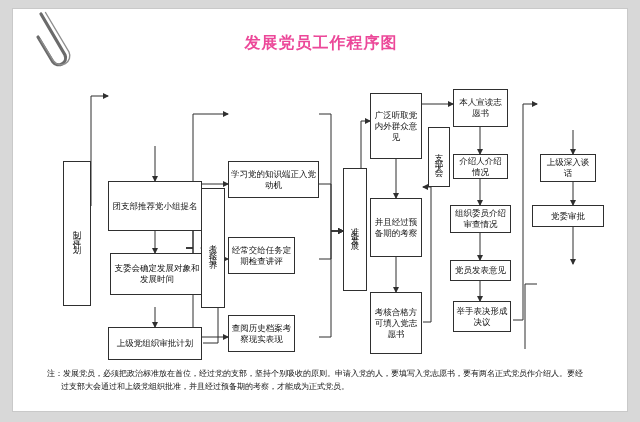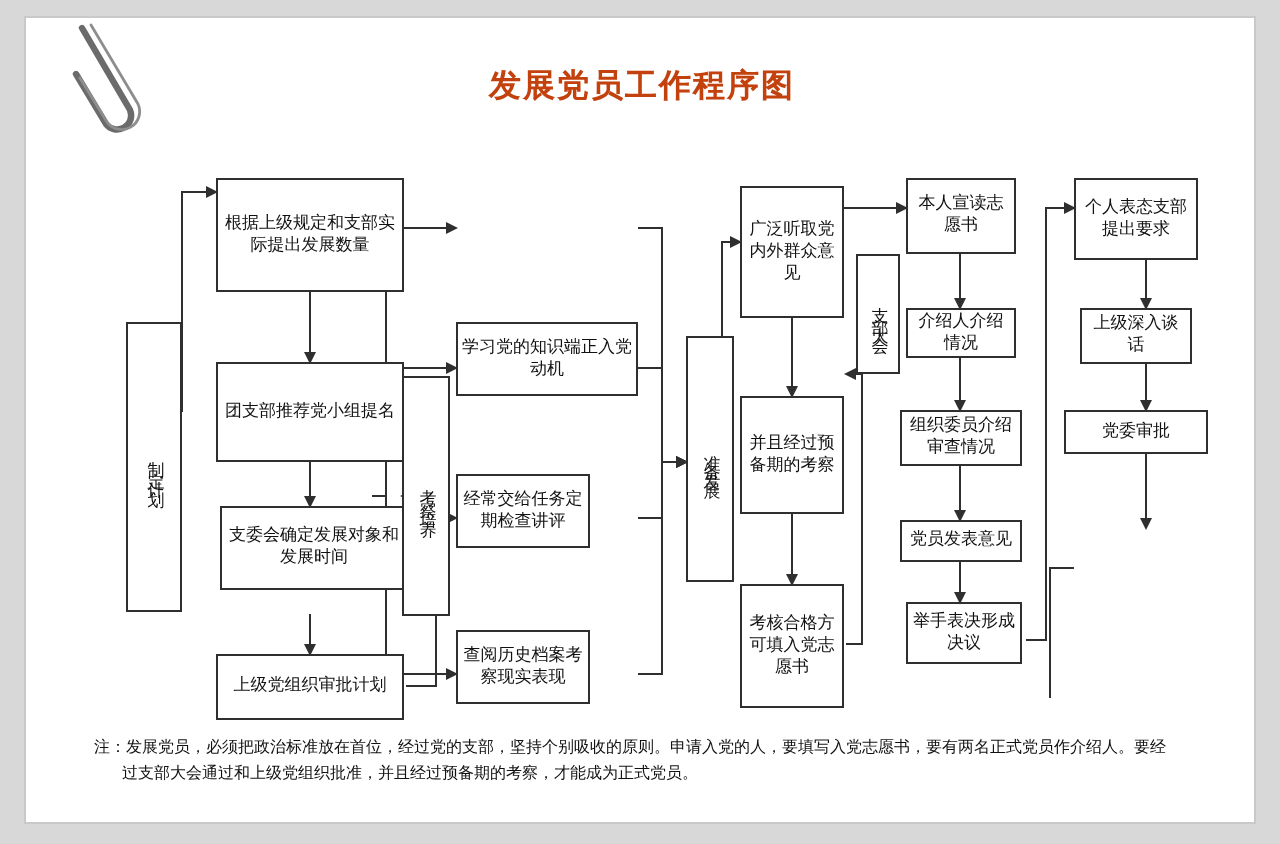--- a/index.html
+++ b/index.html
@@ -9,21 +9,21 @@
     font-family:"DejaVu Sans","Liberation Sans",sans-serif;
     overflow:hidden;
   }
   #page{
     position:absolute;left:12px;top:8px;width:616px;height:404px;
     background:#ffffff;border:1px solid #c9c9c9;box-sizing:border-box;
   }
   #clip{position:absolute;left:22px;top:2px;width:46px;height:62px;}
   #title{
     position:absolute;left:0;top:24px;width:616px;text-align:center;
-    font-size:16px;font-weight:bold;color:#c2410c;letter-spacing:1px;
+    font-size:16px;font-weight:bold;color:#ec4899;letter-spacing:1px;
   }
   #canvas{position:absolute;left:0;top:0;width:616px;height:404px;}
 
   .box{
     position:absolute;box-sizing:border-box;
     border:1px solid #2f2f2f;background:#fff;
     display:flex;align-items:center;justify-content:center;
     text-align:center;color:#111;
     font-size:8.5px;line-height:11px;
     padding:1px 2px;
@@ -100,21 +100,20 @@
       <path d="M560,218 L560,255"></path>
     </g>
     <g stroke="#2f2f2f" stroke-width="1" fill="none">
 
       <path d="M524,275 L512,275 L512,340"></path>
     </g>
   </svg>
 
   <div class="box vert" style="left:50px;top:152px;width:28px;height:145px;">制定计划</div>
 
-  <div class="box" style="left:95px;top:80px;width:94px;height:57px;">根据上级规定和支部实际提出发展数量</div>
   <div class="box" style="left:95px;top:172px;width:94px;height:50px;">团支部推荐党小组提名</div>
   <div class="box" style="left:97px;top:244px;width:94px;height:42px;">支委会确定发展对象和发展时间</div>
   <div class="box" style="left:95px;top:318px;width:94px;height:33px;">上级党组织审批计划</div>
 
   <div class="box vert" style="left:188px;top:179px;width:24px;height:120px;">考察培养</div>
 
   <div class="box" style="left:215px;top:152px;width:91px;height:37px;">学习党的知识端正入党动机</div>
   <div class="box" style="left:215px;top:228px;width:67px;height:37px;">经常交给任务定期检查讲评</div>
   <div class="box" style="left:215px;top:306px;width:67px;height:37px;">查阅历史档案考察现实表现</div>
 
@@ -125,21 +124,20 @@
   <div class="box" style="left:357px;top:283px;width:52px;height:62px;">考核合格方可填入党志愿书</div>
 
   <div class="box vert" style="left:415px;top:118px;width:22px;height:60px;">支部大会</div>
 
   <div class="box" style="left:440px;top:80px;width:55px;height:38px;">本人宣读志愿书</div>
   <div class="box" style="left:440px;top:145px;width:55px;height:25px;">介绍人介绍情况</div>
   <div class="box" style="left:437px;top:196px;width:61px;height:28px;">组织委员介绍审查情况</div>
   <div class="box" style="left:437px;top:251px;width:61px;height:21px;">党员发表意见</div>
   <div class="box" style="left:440px;top:292px;width:58px;height:31px;">举手表决形成决议</div>
 
-  <div class="box" style="left:524px;top:80px;width:62px;height:41px;">个人表态支部提出要求</div>
   <div class="box" style="left:527px;top:145px;width:56px;height:28px;">上级深入谈话</div>
   <div class="box" style="left:519px;top:196px;width:72px;height:22px;">党委审批</div>
 
   <div id="note">
     <span class="l1">注：发展党员，必须把政治标准放在首位，经过党的支部，坚持个别吸收的原则。申请入党的人，要填写入党志愿书，要有两名正式党员作介绍人。要经</span>
     <span class="l2">过支部大会通过和上级党组织批准，并且经过预备期的考察，才能成为正式党员。</span>
   </div>
 
 </div>
 

